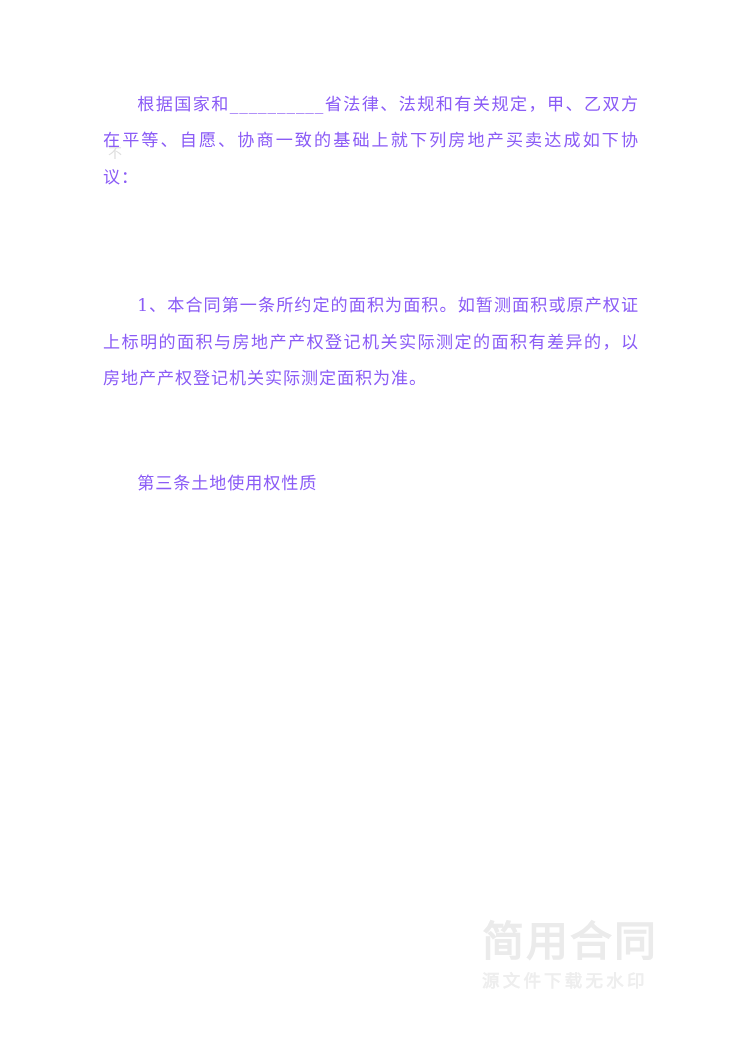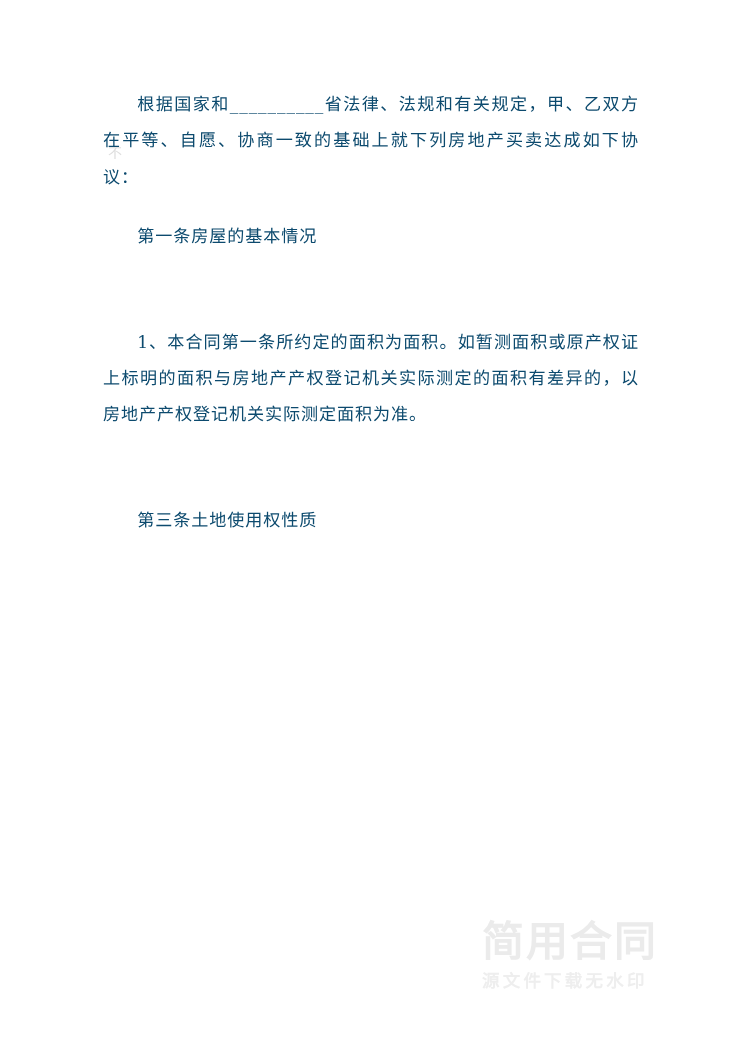--- a/index.html
+++ b/index.html
@@ -22,21 +22,21 @@
   .doc-body {
     position: absolute;
     left: 103px;
     top: 86px;
     width: 536px;
   }
   .para {
     margin: 0;
     font-size: 17.1px;
     line-height: 36.4px;
-    color: #0c4a6e;
+    color: #8b5cf6;
     text-align: justify;
     text-justify: inter-ideograph;
     letter-spacing: 0.9px;
     word-break: break-all;
     font-weight: 400;
   }
   .para.indent {
     text-indent: 2em;
   }
   .para.heading {
@@ -90,21 +90,20 @@
 <div class="page">
 
   <div class="speck">不</div>
 
   <div class="doc-body">
 
     <p class="para indent">根据国家和__________省法律、法规和有关规定，甲、乙双方在平等、自愿、协商一致的基础上就下列房地产买卖达成如下协议：</p>
 
     <div class="gap-md"></div>
 
-    <p class="para heading">第一条房屋的基本情况</p>
 
     <div class="gap-md"></div>
 
 
     <div class="gap-md"></div>
 
 
     <div class="gap-md"></div>
 
     <p class="para indent">1、本合同第一条所约定的面积为面积。如暂测面积或原产权证上标明的面积与房地产产权登记机关实际测定的面积有差异的，以房地产产权登记机关实际测定面积为准。</p>

